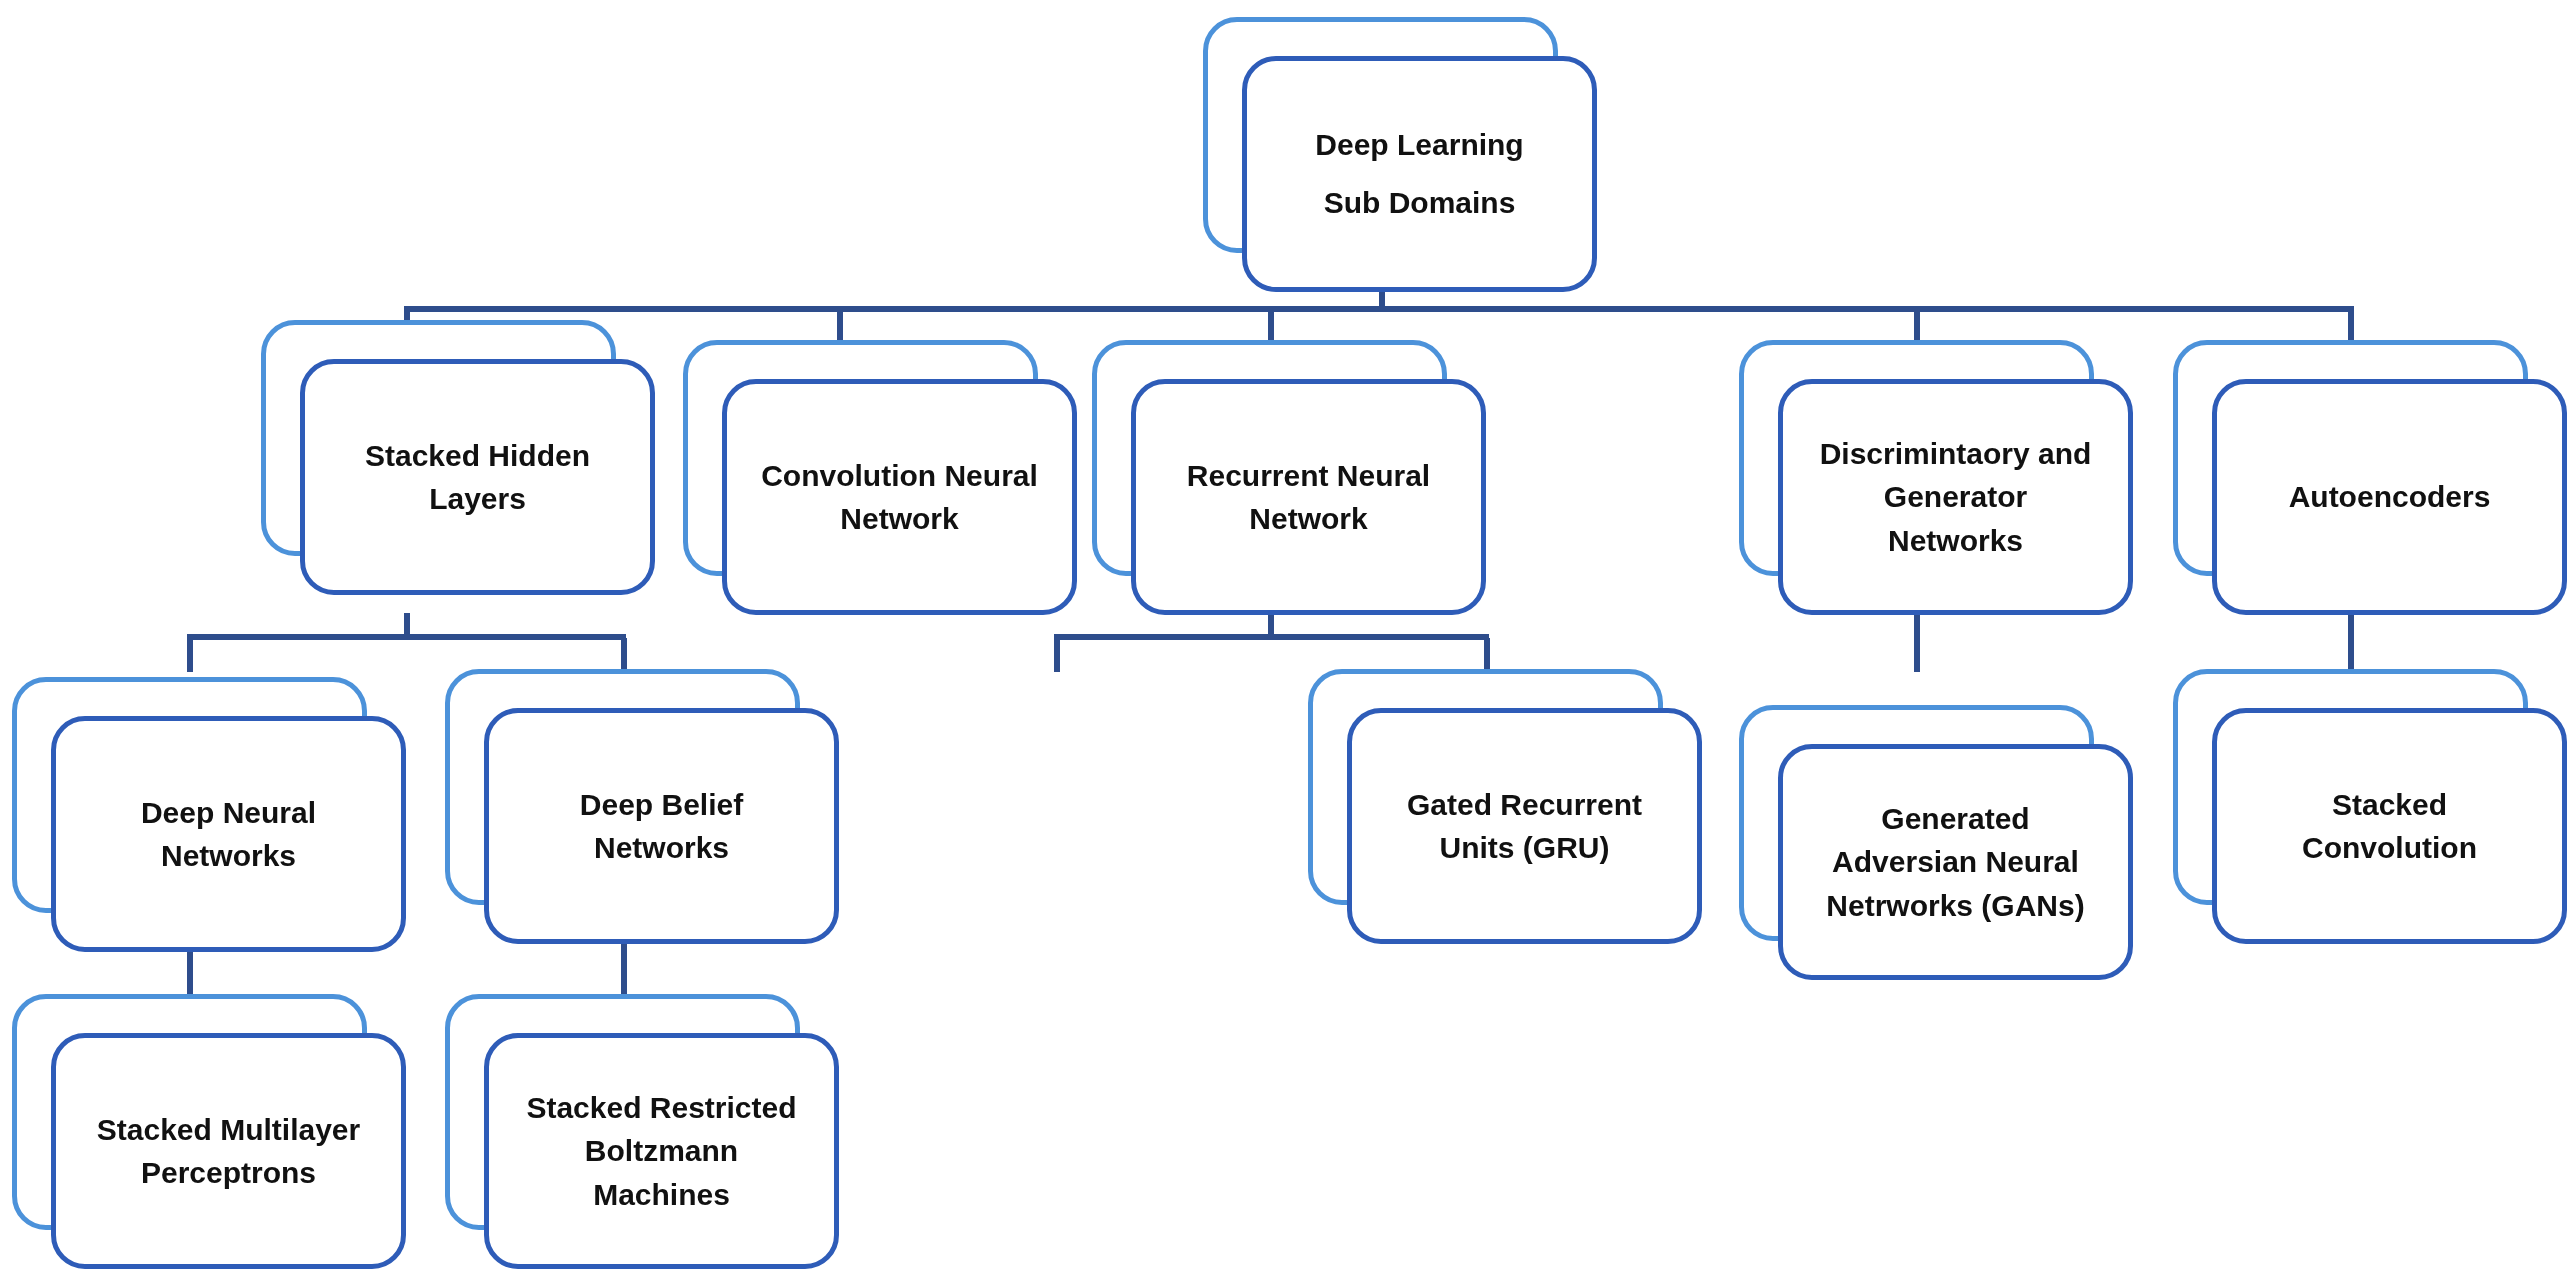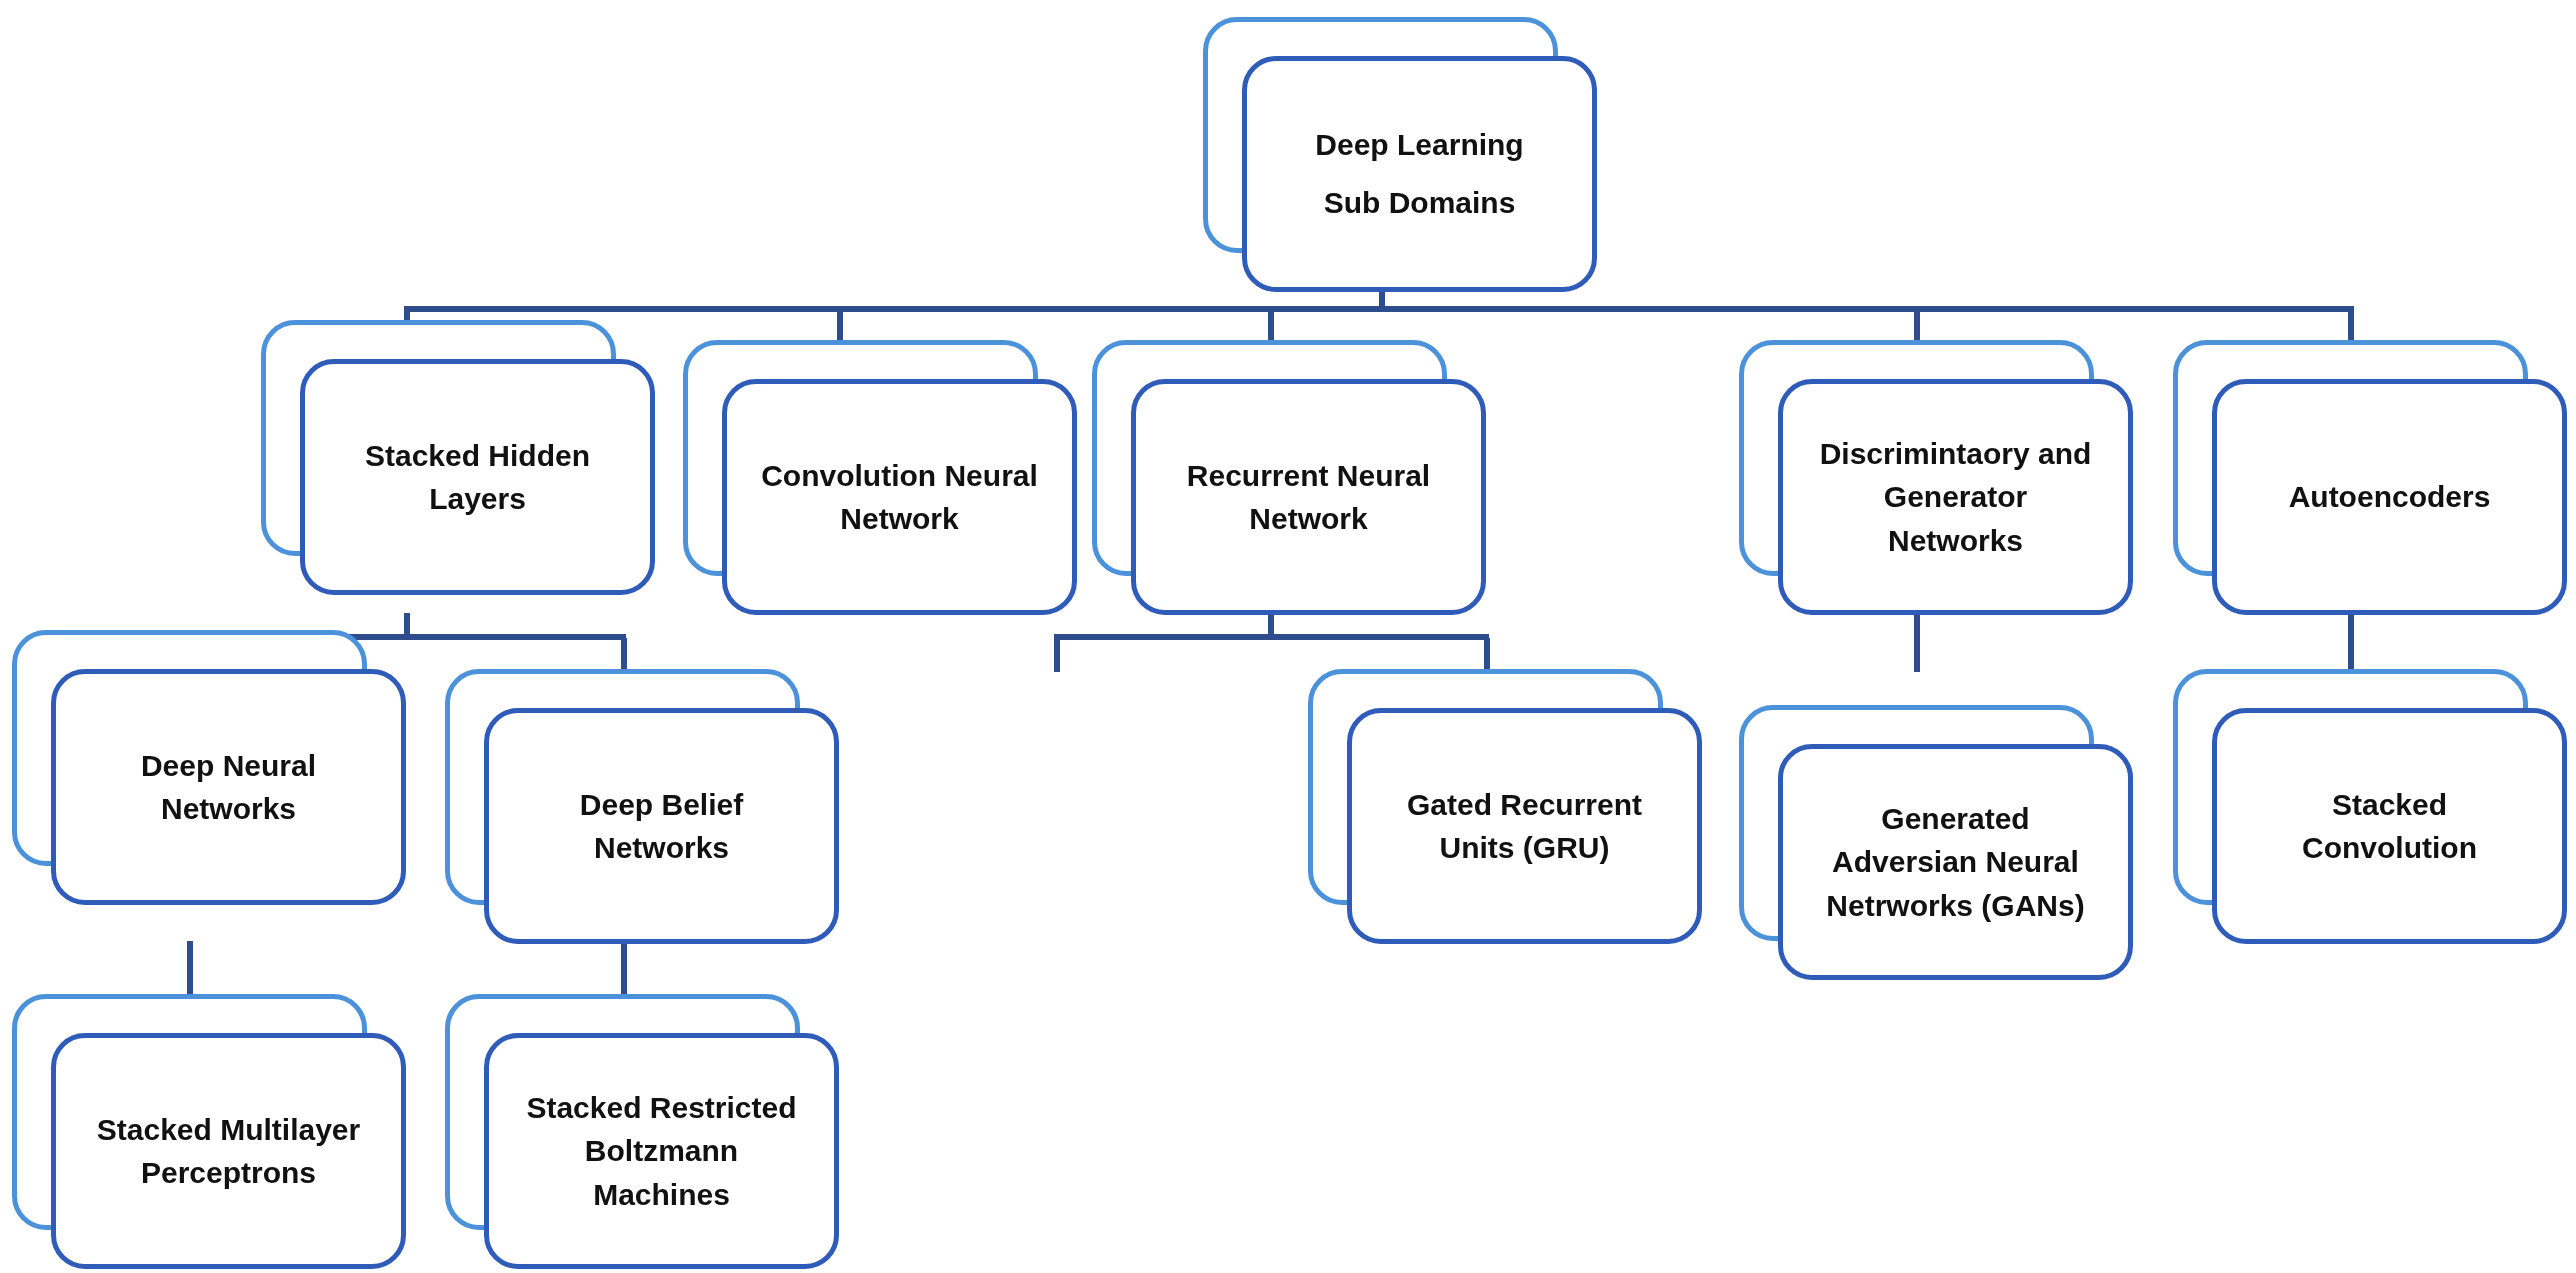--- a/index.html
+++ b/index.html
@@ -77,21 +77,21 @@
     color: #111111;
     letter-spacing: 0px;
   }
   .pos-root .label { line-height: 1.95; }
   .pos-root  { left: 1242px; top: 56px;  }
   .pos-shl   { left: 268px;  top: 359px; margin-left: 32px; }
   .pos-cnn   { left: 700px;  top: 379px; margin-left: 22px; }
   .pos-rnn   { left: 1131px; top: 379px; text-decoration: underline; }
   .pos-dgn   { left: 1778px; top: 379px; }
   .pos-ae    { left: 2212px; top: 379px; }
-  .pos-dnn   { left: 51px;   top: 669px; border-radius: 9px; }
+  .pos-dnn   { left: 51px;   top: 716px; border-radius: 9px; }
   .pos-dbn   { left: 484px;  top: 708px; }
   .pos-lstm  { left: 917px; top: 708px; }
   .pos-gru   { left: 1347px; top: 708px; }
   .pos-gan   { left: 1778px; top: 708px; margin-top: 36px; }
   .pos-sae   { left: 2212px; top: 708px; }
   .pos-smp   { left: 51px;   top: 1033px; padding-left: 40px; }
   .pos-srbm  { left: 484px;  top: 1033px; }
 </style>
 </head>
 <body>

